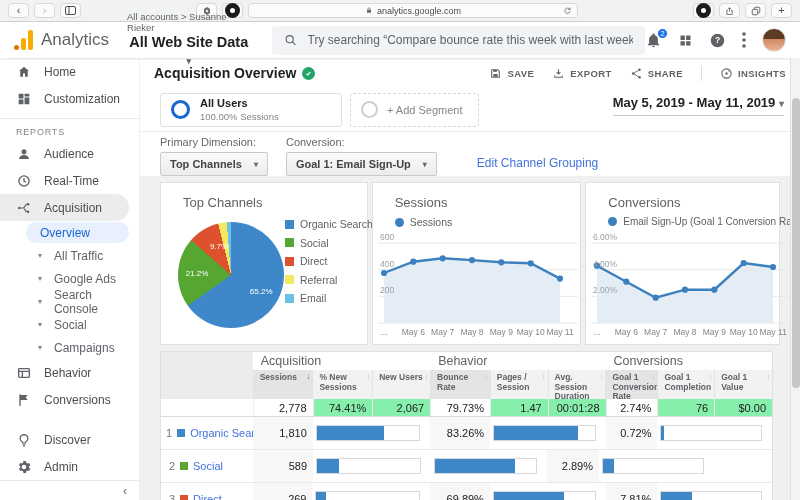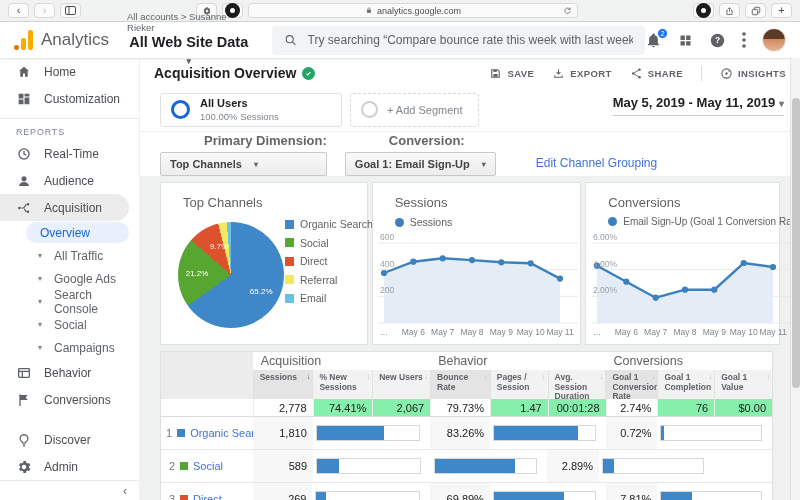--- a/index.html
+++ b/index.html
@@ -65,21 +65,21 @@
   .ring { width:19px; height:19px; border-radius:50%; border:3px solid #1967d2; flex:0 0 auto; }
   .seg-name { font-size:11px; font-weight:bold; color:#202124; line-height:1.25; }
   .seg-detail { font-size:9.5px; color:#80868b; }
   .add-card { width:129px; height:34px; border:1.5px dashed #d7d7d7; border-radius:3px; margin-left:8px; display:flex; align-items:center; padding:0 10px; gap:9px; color:#80868b; font-size:11px; cursor:pointer; }
   .ring-gray { width:17px; height:17px; border-radius:50%; border:2px solid #cfcfcf; flex:0 0 auto; }
   .daterange { position:absolute; right:16px; top:7px; font-size:13px; color:#202124; font-weight:bold; border-bottom:1px solid #c9c9c9; padding-bottom:5px; cursor:pointer; }
   .daterange .car { color:#757575; font-size:10px; }
 
   
   .ctl-row { height:44px; padding:3px 20px 0; display:flex; align-items:flex-end; gap:18px; }
-  .ctl-block .lbl { font-size:13px; font-weight:bold; color:#666;margin-left:44px; }
+  .ctl-block .lbl { font-size:11px; font-weight:normal; color:#666; }
   .dd { margin-top:4px; height:24px; background:linear-gradient(#f9f9f9,#ececec); border:1px solid #c9c9c9; border-radius:2px; font-size:11px; font-weight:bold; color:#444; display:flex; align-items:center; padding:0 9px; gap:12px; cursor:pointer; }
   .dd .car { font-size:8px; color:#666; }
   .edit-link { font-size:12px; color:#4272db; margin:0 0 6px 22px; cursor:pointer; }
 
   
   .dash { background:#eff1f1; height:324px; padding:6px 20px 0; }
   .cards { display:flex; gap:4px; }
   .card { background:#fff; border:1px solid #e0e0e0; height:163px; position:relative; }
   .card.c1 { width:208px; } .card.c2 { width:210px; } .card.c3 { width:195px; }
   .card-title { position:absolute; left:22px; top:12px; font-size:13px; color:#616161; }
@@ -243,31 +243,31 @@
       </div>
       <div class="sb-item">
         <svg width="16" height="16" viewBox="0 0 24 24">
           <path fill="#5f6368" d="M4 4h7.2v7.2H4zM12.8 4H20v4.2h-7.2zM12.8 9.8H20V20h-7.2zM4 12.8h7.2V20H4z"></path>
         </svg>
         <span>Customization</span>
       </div>
       <div class="sb-section">REPORTS</div>
       <div class="sb-item">
         <svg width="16" height="16" viewBox="0 0 24 24">
+          <circle cx="12" cy="8.6" r="3.8" fill="#5f6368"></circle>
+          <path fill="#5f6368" d="M4.5 19.5c.6-4.2 3.7-6 7.5-6s6.9 1.8 7.5 6z"></path>
+        </svg>
+        <span>Audience</span>
+      </div>
+      <div class="sb-item">
+        <svg width="16" height="16" viewBox="0 0 24 24">
           <circle cx="12" cy="12" r="7.6" fill="none" stroke="#5f6368" stroke-width="2"></circle>
           <path d="M12 7.5V12l3.2 1.9" fill="none" stroke="#5f6368" stroke-width="2"></path>
         </svg>
         <span>Real-Time</span>
-      </div>
-      <div class="sb-item">
-        <svg width="16" height="16" viewBox="0 0 24 24">
-          <circle cx="12" cy="8.6" r="3.8" fill="#5f6368"></circle>
-          <path fill="#5f6368" d="M4.5 19.5c.6-4.2 3.7-6 7.5-6s6.9 1.8 7.5 6z"></path>
-        </svg>
-        <span>Audience</span>
       </div>
       <div class="sb-item active-parent">
         <svg width="16" height="16" viewBox="0 0 24 24">
           <circle cx="5" cy="12" r="2" fill="#5f6368"></circle>
           <circle cx="18" cy="6.4" r="2" fill="#5f6368"></circle>
           <circle cx="18" cy="17.6" r="2" fill="#5f6368"></circle>
           <path d="M7 12h3.5M10.5 12c3.5 0 2.2-5.2 5.7-5.5M10.5 12c3.5 0 2.2 5.2 5.7 5.5" fill="none" stroke="#5f6368" stroke-width="1.8"></path>
         </svg>
         <span>Acquisition</span>
       </div>

